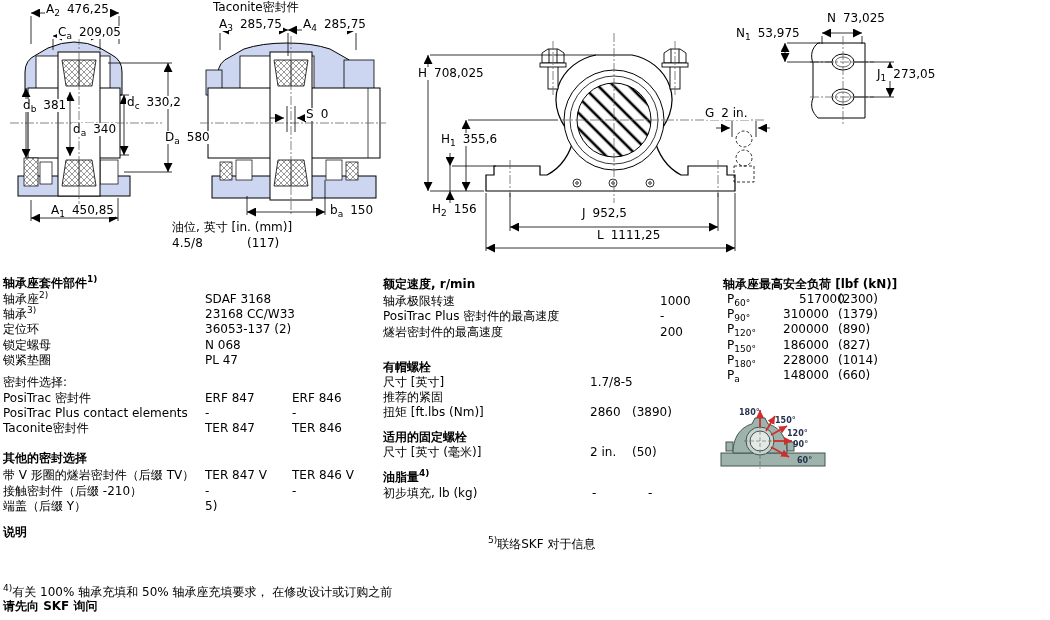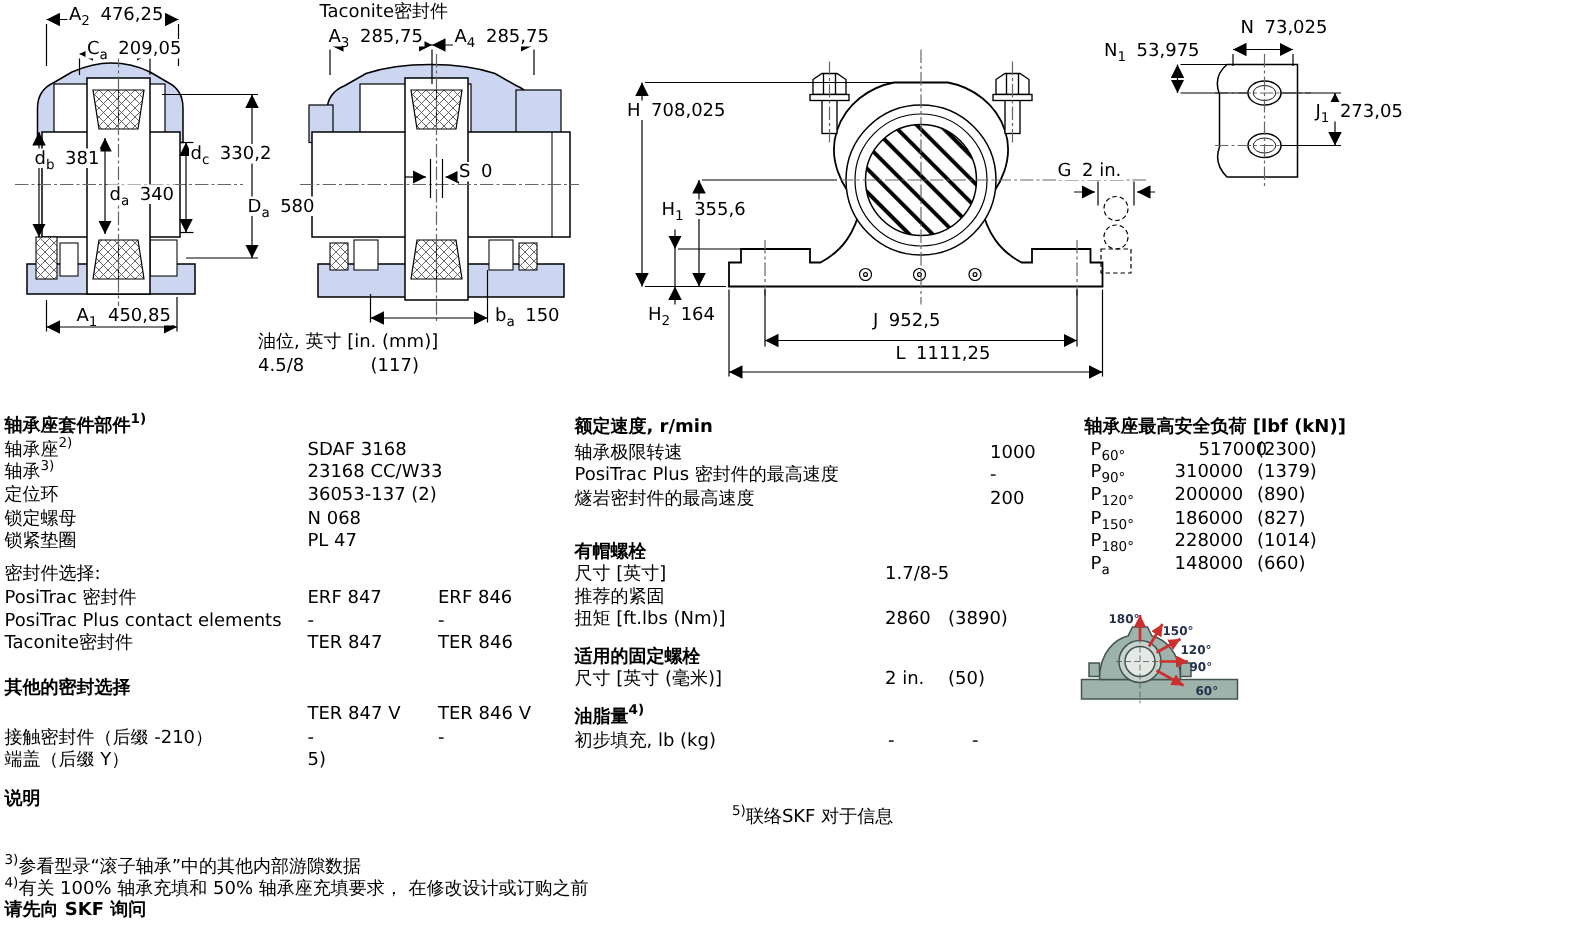--- a/index.html
+++ b/index.html
@@ -239,21 +239,21 @@
   <span class="dim" style="left:218px;top:18px"><span>A</span><sub>3</sub><span class="dv">285,75</span></span>
   <span class="dim" style="left:302px;top:18px"><span>A</span><sub>4</sub><span class="dv">285,75</span></span>
   <span class="dim" style="left:305px;top:108px"><span>S</span><sub></sub><span class="dv">0</span></span>
   <span class="dim" style="left:329px;top:204px"><span>b</span><sub>a</sub><span class="dv">150</span></span>
   <span class="t" style="left:172px;top:220px">油位, 英寸 [in. (mm)]</span>
   <span class="t" style="left:172px;top:236px">4.5/8</span>
   <span class="t" style="left:247px;top:236px">(117)</span>
 
   <span class="dim" style="left:417px;top:67px"><span>H</span><sub></sub><span class="dv">708,025</span></span>
   <span class="dim" style="left:440px;top:133px"><span>H</span><sub>1</sub><span class="dv">355,6</span></span>
-  <span class="dim" style="left:431px;top:203px"><span>H</span><sub>2</sub><span class="dv">164</span></span>
+  <span class="dim" style="left:431px;top:203px"><span>H</span><sub>2</sub><span class="dv">156</span></span>
   <span class="dim" style="left:704px;top:107px"><span>G</span><sub></sub><span class="dv">2 in.</span></span>
   <span class="dim" style="left:581px;top:207px"><span>J</span><sub></sub><span class="dv">952,5</span></span>
   <span class="dim" style="left:596px;top:229px"><span>L</span><sub></sub><span class="dv">1111,25</span></span>
 
   <span class="dim" style="left:826px;top:12px"><span>N</span><sub></sub><span class="dv">73,025</span></span>
   <span class="dim" style="left:735px;top:27px"><span>N</span><sub>1</sub><span class="dv">53,975</span></span>
   <span class="dim" style="left:876px;top:68px"><span>J</span><sub>1</sub><span class="dv">273,05</span></span>
 
   <span class="ang" style="left:739px;top:408px">180°</span>
   <span class="ang" style="left:775px;top:416px">150°</span>
@@ -278,20 +278,21 @@
   <span class="t" style="left:205px;top:391px">ERF 847</span>
   <span class="t" style="left:292px;top:391px">ERF 846</span>
   <span class="t" style="left:3px;top:406px">PosiTrac Plus contact elements</span>
   <span class="t" style="left:205px;top:406px">-</span>
   <span class="t" style="left:292px;top:406px">-</span>
   <span class="t" style="left:3px;top:421px">Taconite密封件</span>
   <span class="t" style="left:205px;top:421px">TER 847</span>
   <span class="t" style="left:292px;top:421px">TER 846</span>
 
   <span class="t b" style="left:3px;top:451px">其他的密封选择</span>
+  <span class="t" style="left:3px;top:468px">带 V 形圈的燧岩密封件（后缀 TV）</span>
   <span class="t" style="left:205px;top:468px">TER 847 V</span>
   <span class="t" style="left:292px;top:468px">TER 846 V</span>
   <span class="t" style="left:3px;top:484px">接触密封件（后缀 -210）</span>
   <span class="t" style="left:205px;top:484px">-</span>
   <span class="t" style="left:292px;top:484px">-</span>
   <span class="t" style="left:3px;top:499px">端盖（后缀 Y）</span>
   <span class="t" style="left:205px;top:499px">5)</span>
   <span class="t" style="left:292px;top:499px"></span>
 
   <span class="t b" style="left:383px;top:277px">额定速度, r/min</span>
@@ -334,18 +335,17 @@
   <span class="t" style="left:783px;top:338px">186000</span>
   <span class="t" style="left:838px;top:338px">(827)</span>
   <span class="t" style="left:727px;top:353px"><span>P</span><sub>180°</sub></span>
   <span class="t" style="left:783px;top:353px">228000</span>
   <span class="t" style="left:838px;top:353px">(1014)</span>
   <span class="t" style="left:727px;top:368px"><span>P</span><sub>a</sub></span>
   <span class="t" style="left:783px;top:368px">148000</span>
   <span class="t" style="left:838px;top:368px">(660)</span>
 
   <span class="t b" style="left:3px;top:525px">说明</span>
-  <span class="t" style="left:3px;top:570px"><sup>3)</sup><span>参看型录“滚子轴承”中的其他内部游隙数据</span></span>
   <span class="t" style="left:3px;top:585px"><sup>4)</sup><span>有关 100% 轴承充填和 50% 轴承座充填要求， 在修改设计或订购之前</span></span>
   <span class="t b" style="left:3px;top:599px">请先向 SKF 询问</span>
   <span class="t" style="left:488px;top:537px"><sup>5)</sup><span>联络SKF 对于信息</span></span>
 
 </div>
 
 </body></html>

